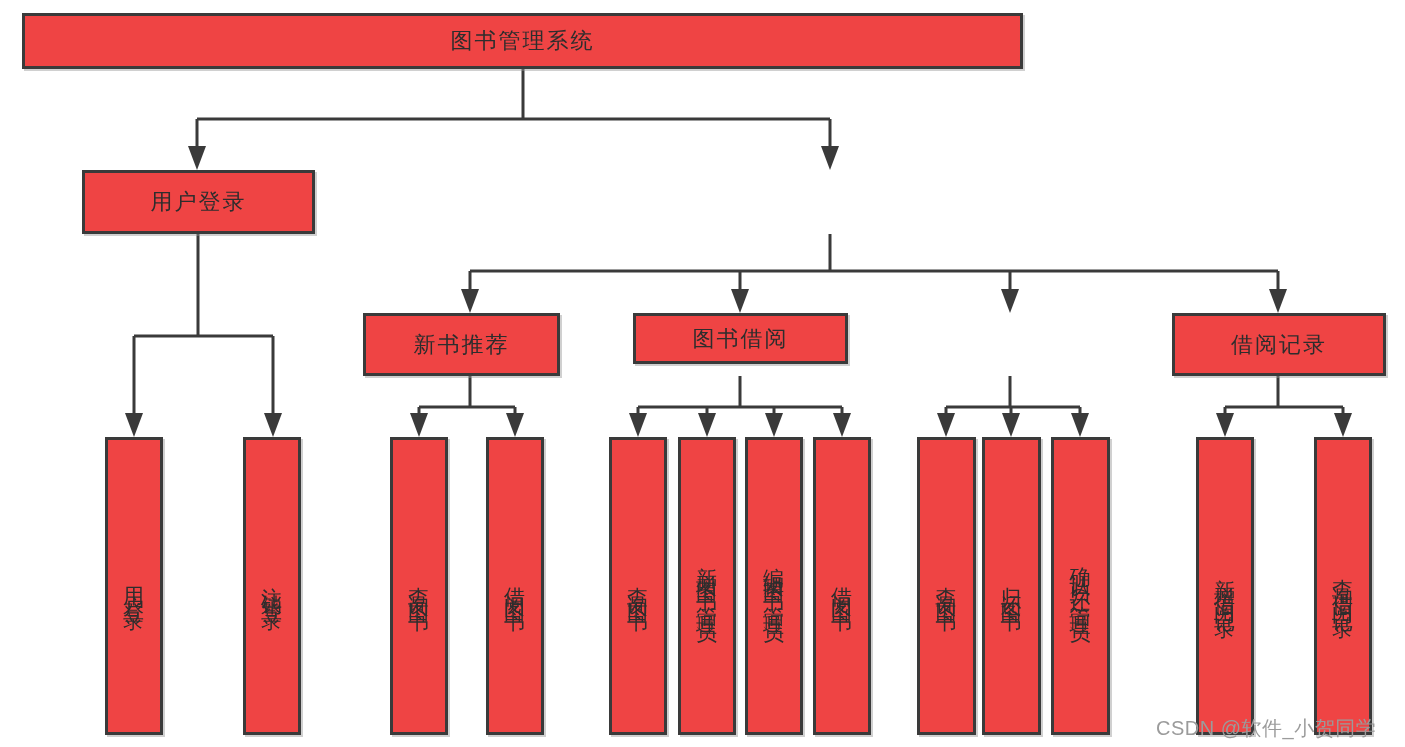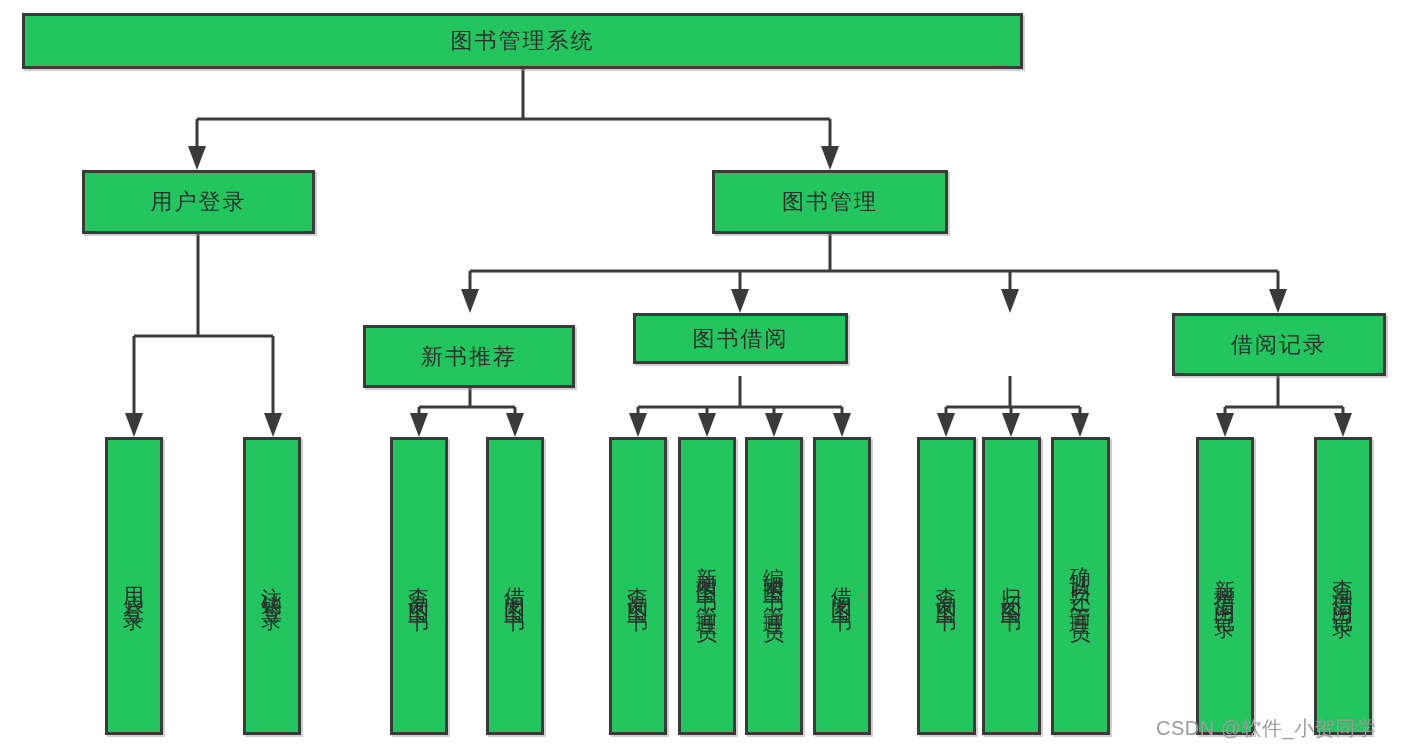--- a/index.html
+++ b/index.html
@@ -5,21 +5,21 @@
   html, body { margin:0; padding:0; background:#ffffff; }
   .stage {
     position:relative; width:1405px; height:747px;
     background:var(--background, #fff);
     font-family:"Liberation Sans", sans-serif;
     overflow:hidden;
   }
   svg.connectors { position:absolute; left:0; top:0; }
   .box {
     position:absolute; box-sizing:border-box;
-    background:#22c55e;
+    background:#ef4444;
     border:3px solid var(--line, #3a3a3a);
     box-shadow:2px 2px 0 rgba(150,150,150,.45);
     display:flex; align-items:center; justify-content:center;
     color:var(--text, #2d2d2d);
     font-size:22px; letter-spacing:2px;
     z-index:2;
   }
   .vbox .vlbl {
     writing-mode:vertical-rl;
     font-size:21px; letter-spacing:8px;
@@ -70,25 +70,22 @@
     </g>
   </svg>
 
   <div class="box" style="left:22px; top:13px; width:1001px; height:56px">
     <span>图书管理系统</span>
   </div>
 
   <div class="box" style="left:82px; top:170px; width:233px; height:64px">
     <span>用户登录</span>
   </div>
-  <div class="box" style="left:712px; top:170px; width:236px; height:64px">
-    <span>图书管理</span>
-  </div>
 
-  <div class="box" style="left:363px; top:325px; width:212px; height:63px">
+  <div class="box" style="left:363px; top:313px; width:197px; height:63px">
     <span>新书推荐</span>
   </div>
   <div class="box" style="left:633px; top:313px; width:215px; height:51px">
     <span>图书借阅</span>
   </div>
   <div class="box" style="left:1172px; top:313px; width:214px; height:63px">
     <span>借阅记录</span>
   </div>
 
   <div class="box vbox" style="left:105px; top:437px; width:58px; height:298px">

